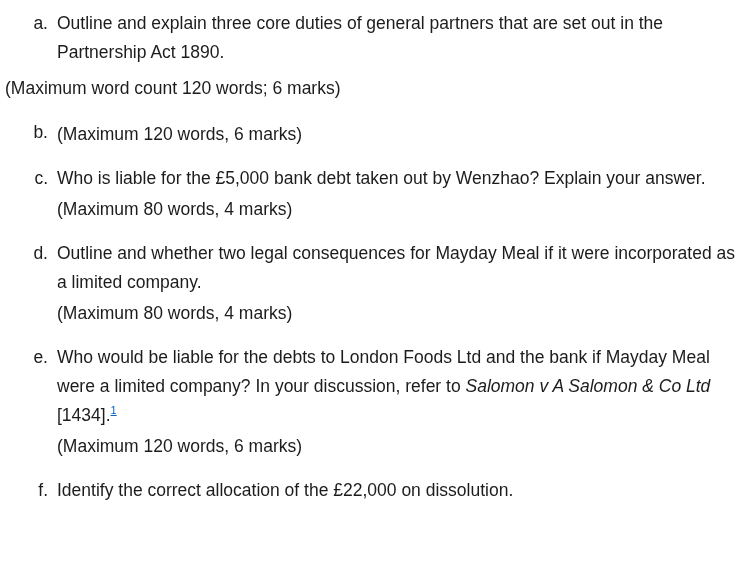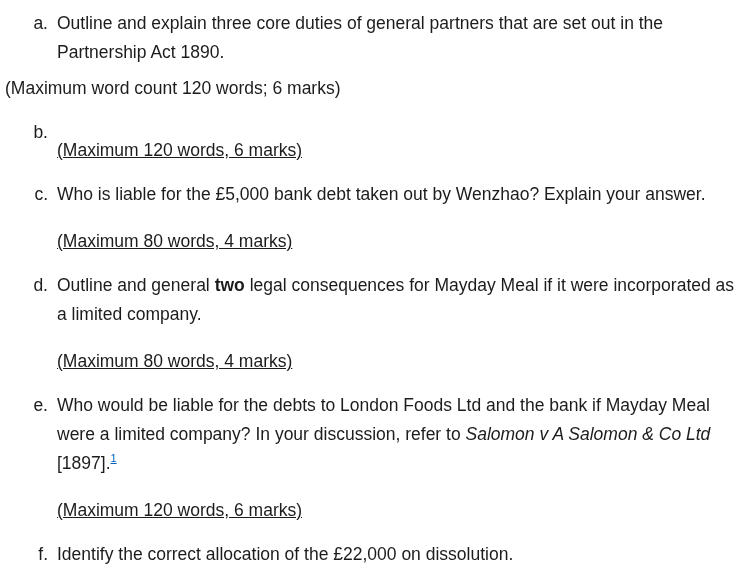--- a/index.html
+++ b/index.html
@@ -30,28 +30,27 @@
     text-align: right;
   }
   .q-content {
     margin-left: 9px;
     width: 680px;
   }
   .q-text {
     margin: 0;
   }
   .q-limit {
-    margin-top: 18px;
-    text-decoration: underline;
+    margin-top: 2px;
   }
   .standalone-limit {
     margin: 7px 0 0 0;
   }
   .bold-word {
-    font-weight: bold;
+    font-weight: normal;
   }
   .case-name {
     font-style: italic;
     text-align: center;
   }
   .footnote-ref {
     color: #0563c1;
     text-decoration: underline;
     font-size: 11px;
     vertical-align: super;
@@ -84,29 +83,29 @@
     <div class="q-marker">c.</div>
     <div class="q-content">
       <div class="q-text">Who is liable for the £5,000 bank debt taken out by Wenzhao? Explain your answer.</div>
       <div class="q-limit">(Maximum 80 words, 4 marks)</div>
     </div>
   </div>
 
   <div class="q-item">
     <div class="q-marker">d.</div>
     <div class="q-content">
-      <div class="q-text"><span>Outline and general </span><span class="bold-word">two</span><span> legal consequences for Mayday Meal if it were incorporated as a limited company.</span></div>
+      <div class="q-text"><span>Outline and whether </span><span class="bold-word">two</span><span> legal consequences for Mayday Meal if it were incorporated as a limited company.</span></div>
       <div class="q-limit">(Maximum 80 words, 4 marks)</div>
     </div>
   </div>
 
   <div class="q-item">
     <div class="q-marker">e.</div>
     <div class="q-content">
-      <div class="q-text"><span>Who would be liable for the debts to London Foods Ltd and the bank if Mayday Meal were a limited company? In your discussion, refer to </span><span class="case-name">Salomon v A Salomon &amp; Co Ltd</span><span> [1897].</span><span class="footnote-ref">1</span></div>
+      <div class="q-text"><span>Who would be liable for the debts to London Foods Ltd and the bank if Mayday Meal were a limited company? In your discussion, refer to </span><span class="case-name">Salomon v A Salomon &amp; Co Ltd</span><span> [1434].</span><span class="footnote-ref">1</span></div>
       <div class="q-limit">(Maximum 120 words, 6 marks)</div>
     </div>
   </div>
 
   <div class="q-item">
     <div class="q-marker">f.</div>
     <div class="q-content">
       <div class="q-text">Identify the correct allocation of the £22,000 on dissolution.</div>
     </div>
   </div>

